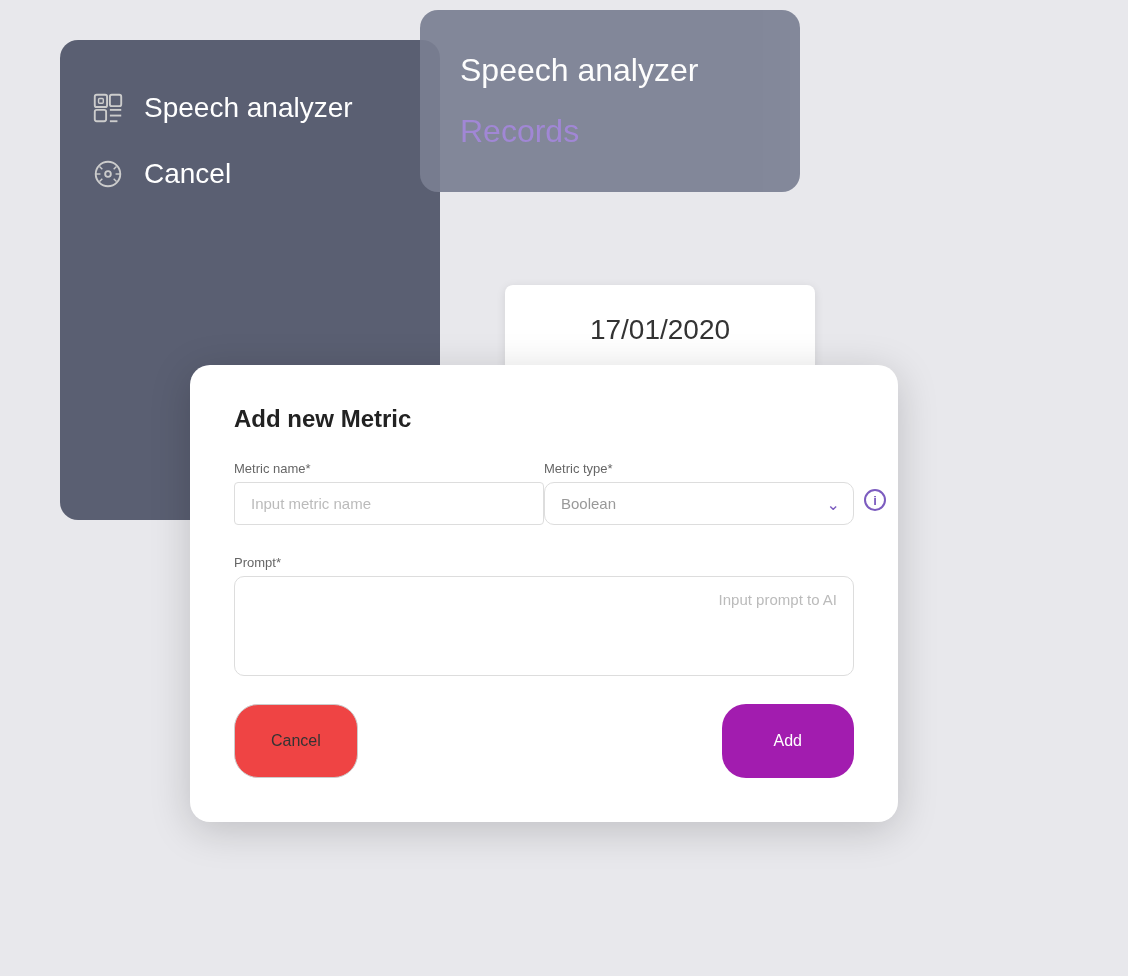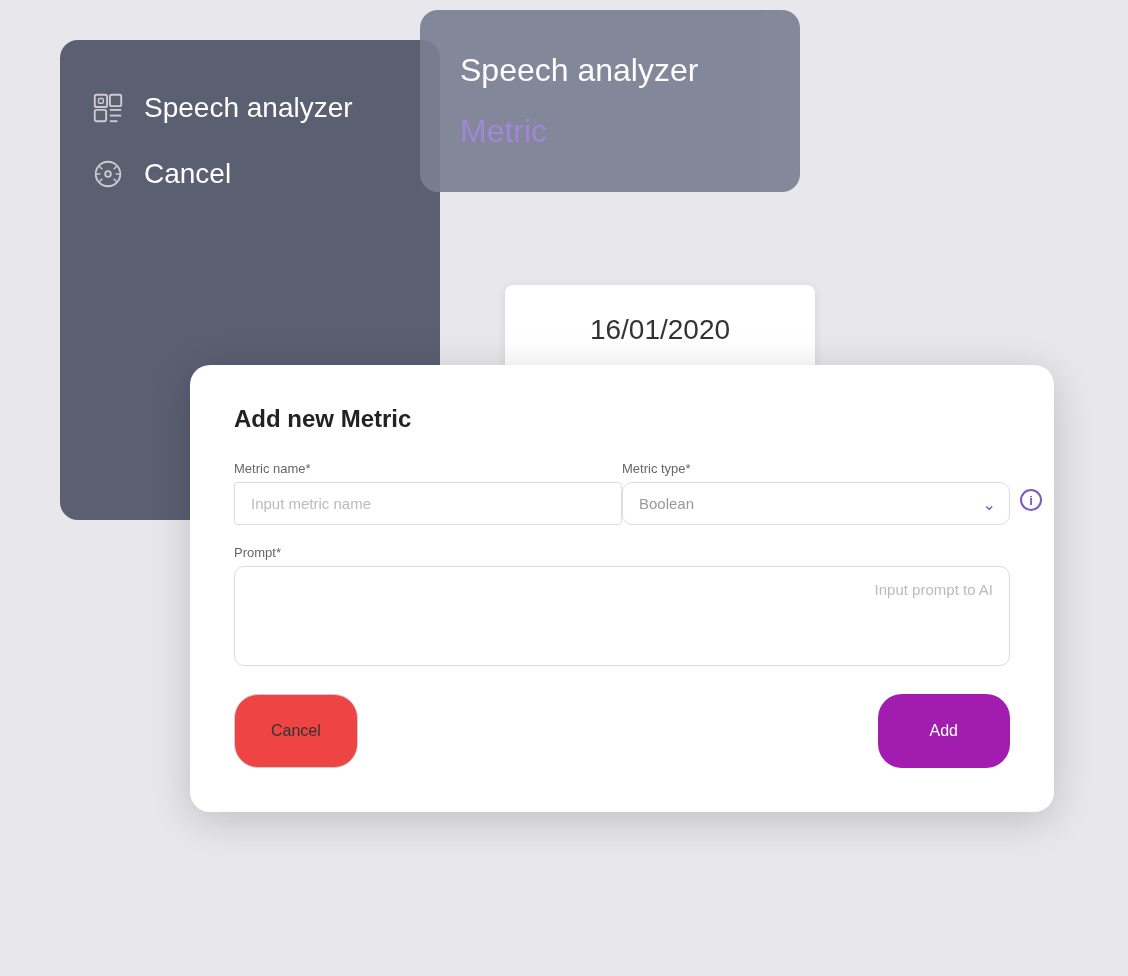--- a/index.html
+++ b/index.html
@@ -91,37 +91,37 @@
       color: #333;
       font-weight: 400;
       box-shadow: 0 2px 10px rgba(0,0,0,0.1);
     }
 
     
     .modal {
       position: absolute;
       top: 365px;
       left: 190px;
-      width: 864px;
+      width: 708px;
       background: #ffffff;
       border-radius: 20px;
       padding: 40px 44px 44px;
       box-shadow: 0 8px 40px rgba(0,0,0,0.18);
     }
 
     .modal-title {
       font-size: 24px;
       font-weight: 600;
       color: #222;
       margin-bottom: 28px;
     }
 
     .form-row {
       display: flex;
-      margin-bottom: 20px;
+      margin-bottom: 30px;
     }
 
     .form-group {
       display: flex;
       flex-direction: column;
       flex: 1;
     }
 
     .form-label {
       font-size: 13px;
@@ -280,26 +280,26 @@
     </div>
     <span class="sidebar-item-label">Cancel</span>
   </div>
 </div>
 
 <div class="dropdown-panel">
   <div class="dropdown-item">
     <span>Speech analyzer</span>
   </div>
   <div class="dropdown-item active">
-    <span>Metric</span>
+    <span>Records</span>
   </div>
 </div>
 
 <div class="date-card">
-  <span>16/01/2020</span>
+  <span>17/01/2020</span>
 </div>
 
 <div class="modal">
   <div class="modal-title">Add new Metric</div>
 
   <div class="form-row">
     <div class="form-group">
       <label class="form-label">Metric name*</label>
       <input class="form-input" type="text" placeholder="Input metric name" style="">
     </div>

